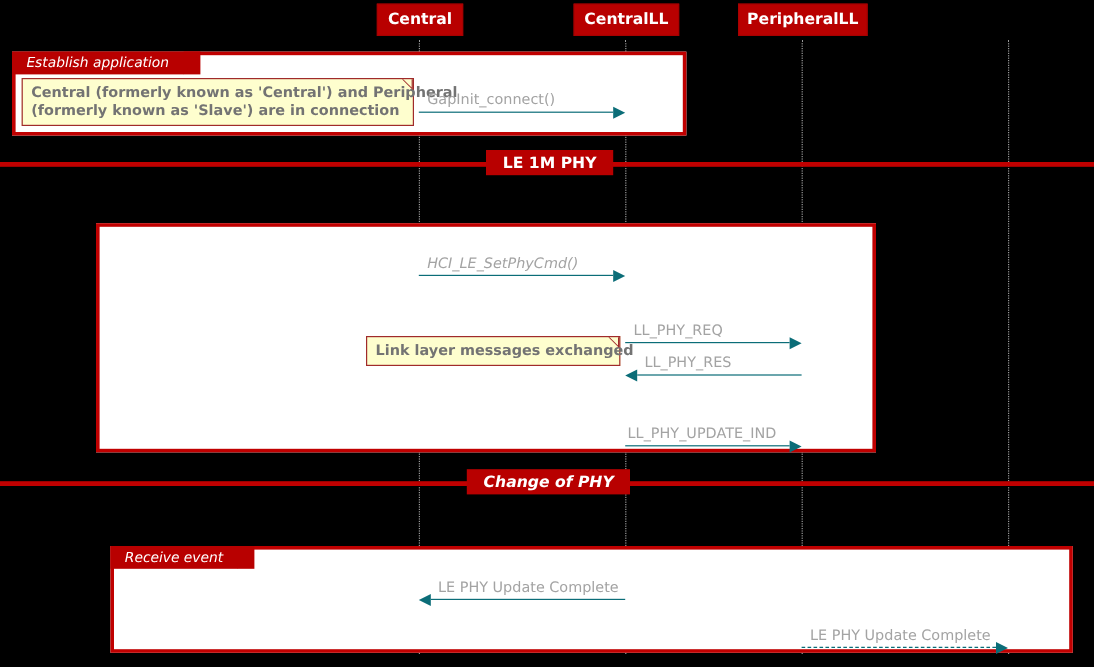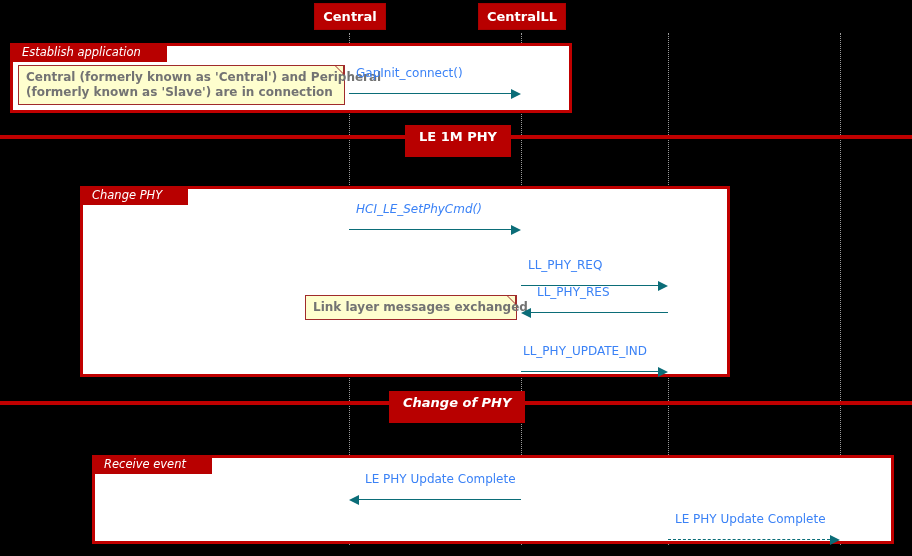--- a/index.html
+++ b/index.html
@@ -109,42 +109,42 @@
     background:#C00000;
     z-index:26;
   }
   .divider-label{
     position:absolute;
     background:#B80000;
     color:#FFFFFF;
     font-weight:bold;
     font-size:13px;
     line-height:24px;
-    height:32px;
+    height:21px;
     padding:0 14px;
     text-align:center;
     white-space:nowrap;
     z-index:27;
   }
 
   
   .msg{position:absolute;z-index:25;}
   .msg .line{
     position:absolute;
     left:0;bottom:0;
     height:0;
     border-top:1px solid #0B6D78;
   }
   .msg.dashed .line{ border-top:1px dashed #0B6D78; }
   .msg .label{
     position:absolute;
-    bottom:14px;
+    bottom:4px;
     font-size:12px;
     line-height:14px;
-    color:#3b82f6;
+    color:#a3a3a3;
     white-space:nowrap;
   }
   .msg .head{
     position:absolute;
     bottom:-5px;
     width:0;height:0;
     border-top:5px solid transparent;
     border-bottom:5px solid transparent;
   }
   .msg .head.right{ border-left:10px solid #0B6D78; }
@@ -174,35 +174,34 @@
     <div class="head right" style="left:162px;"></div>
   </div>
 
   <div class="divider-line" style="top:135px;"></div>
   <div class="divider-label" style="left:405px;top:125px;">LE 1M PHY</div>
 
   <div class="group" style="left:80px;top:186px;width:650px;height:191px;"></div>
   <div class="lifeline" style="left:349px;top:189px;height:185px;"></div>
   <div class="lifeline" style="left:521px;top:189px;height:185px;"></div>
   <div class="lifeline" style="left:668px;top:189px;height:185px;"></div>
-  <div class="group-label" style="left:80px;top:186px;">Change PHY</div>
 
   <div class="msg" style="left:349px;top:208px;width:172px;height:22px;font-style:italic;">
     <div class="label" style="left:7px;">HCI_LE_SetPhyCmd()</div>
     <div class="line" style="width:162px;"></div>
     <div class="head right" style="left:162px;"></div>
   </div>
 
   <div class="msg" style="left:521px;top:264px;width:147px;height:22px;">
     <div class="label" style="left:7px;">LL_PHY_REQ</div>
     <div class="line" style="width:137px;"></div>
     <div class="head right" style="left:137px;"></div>
   </div>
 
-  <div class="note" style="left:305px;top:295px;width:212px;">Link layer messages exchanged</div>
+  <div class="note" style="left:305px;top:280px;width:212px;">Link layer messages exchanged</div>
 
   <div class="msg" style="left:521px;top:291px;width:147px;height:22px;">
     <div class="label" style="left:16px;">LL_PHY_RES</div>
     <div class="line" style="left:10px;width:137px;"></div>
     <div class="head left" style="left:0px;"></div>
   </div>
 
   <div class="msg" style="left:521px;top:350px;width:147px;height:22px;">
     <div class="label" style="left:2px;">LL_PHY_UPDATE_IND</div>
     <div class="line" style="width:137px;"></div>
@@ -226,14 +225,15 @@
   </div>
 
   <div class="msg dashed" style="left:668px;top:518px;width:172px;height:22px;">
     <div class="label" style="left:7px;">LE PHY Update Complete</div>
     <div class="line" style="width:162px;"></div>
     <div class="head right" style="left:162px;"></div>
   </div>
 
   <div class="participant" style="left:314px;top:3px;width:70px;">Central</div>
   <div class="participant" style="left:478px;top:3px;width:86px;">CentralLL</div>
+  <div class="participant" style="left:615px;top:3px;width:106px;">PeripheralLL</div>
 
 </div>
 
 </body></html>

